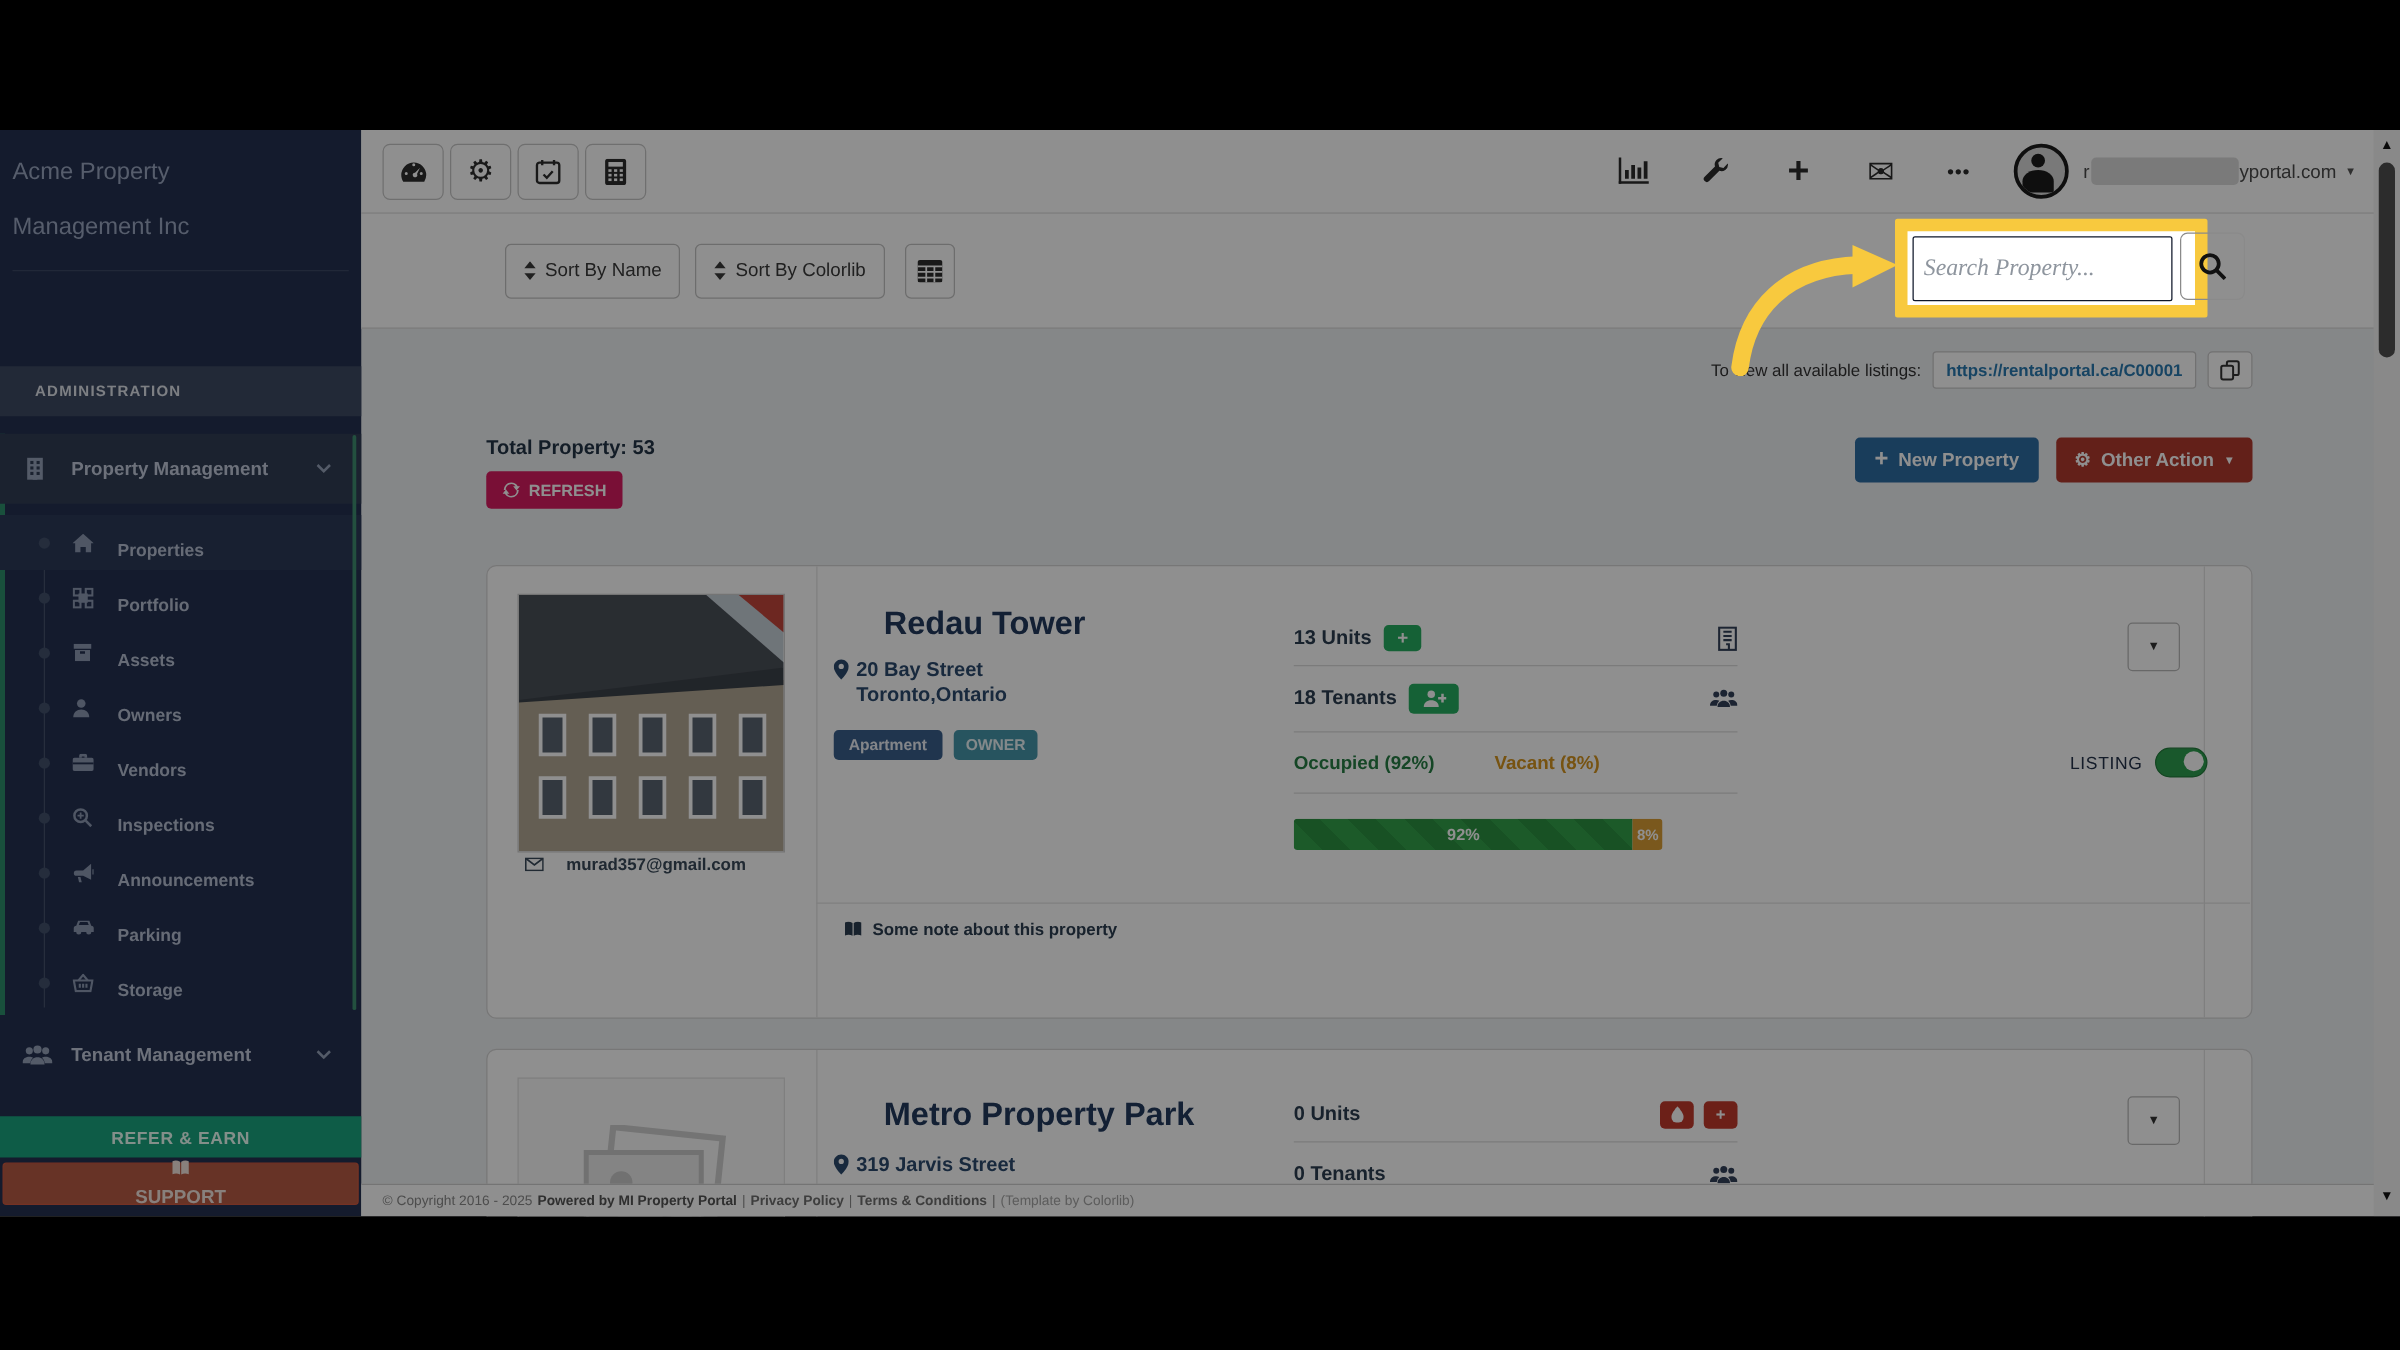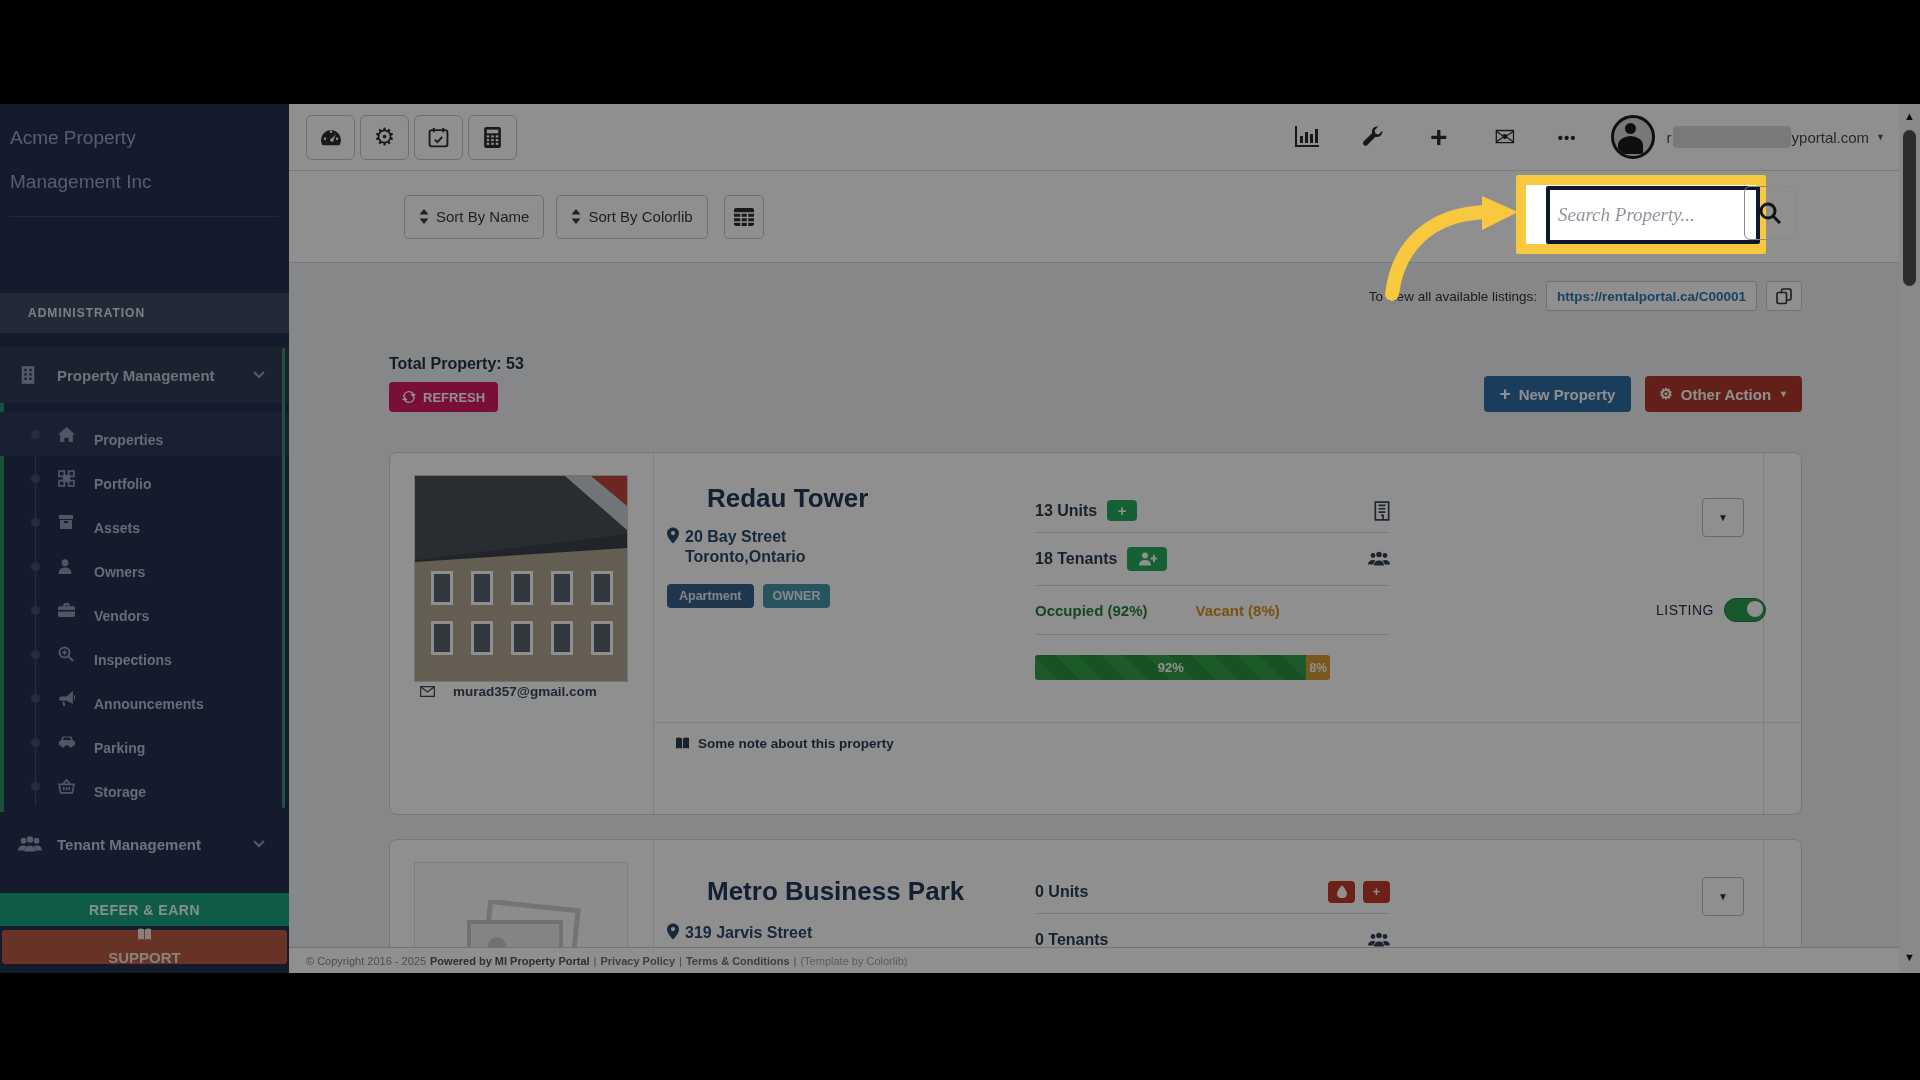--- a/index.html
+++ b/index.html
@@ -63,21 +63,21 @@
 
   .content{padding:0 97px 0 100px;}
   .listings-row{margin-top:17px;height:32px;display:flex;justify-content:flex-end;align-items:center;gap:9px;}
   .listings-label{font-size:13.5px;color:#333;}
   .listings-linkbox{height:28px;border:1px solid #c9c9c9;background:#fff;border-radius:3px;display:flex;
                     align-items:center;padding:0 10px;}
   .listings-linkbox a{font-size:13.5px;font-weight:bold;color:#2a7ab0;text-decoration:none;}
   .copy-btn{width:36px;height:30px;border:1px solid #c9c9c9;background:#fff;border-radius:4px;
             display:flex;align-items:center;justify-content:center;cursor:pointer;}
 
-  .summary-row{margin-top:38px;height:62px;display:flex;justify-content:space-between;align-items:flex-end;}
+  .summary-row{margin-top:38px;height:62px;display:flex;justify-content:space-between;align-items:flex-start;}
   .total-label{font-size:16px;font-weight:bold;color:#233446;}
   .refresh-btn{margin-top:9px;height:30px;background:#d81b60;color:#fff;border:none;border-radius:4px;
                font-size:13px;font-weight:bold;display:flex;align-items:center;gap:7px;padding:0 13px;cursor:pointer;}
   .actions{display:flex;gap:14px;}
   .newprop-btn{height:36px;background:#2d6da3;color:#fff;border:none;border-radius:4px;font-size:15px;
                font-weight:bold;display:flex;align-items:center;gap:8px;padding:0 16px;cursor:pointer;}
   .other-btn{height:36px;background:#b03a2e;color:#fff;border:none;border-radius:4px;font-size:15px;
              font-weight:bold;display:flex;align-items:center;gap:8px;padding:0 14px;cursor:pointer;}
   .other-btn .caret{font-size:9px;}
 
@@ -145,21 +145,21 @@
   .scrollbar{position:absolute;right:0;top:0;width:21px;height:869px;background:#f4f4f4;z-index:6;}
   .sb-up,.sb-down{position:absolute;left:0;width:21px;height:20px;display:flex;align-items:center;
                   justify-content:center;font-size:11px;color:#111;cursor:pointer;}
   .sb-up{top:2px;} .sb-down{bottom:6px;}
   .sb-thumb{position:absolute;left:4px;top:26px;width:13px;height:156px;background:#4f4f4f;border-radius:7px;cursor:pointer;}
 
   
   .dim{position:absolute;inset:0;background:rgba(0,0,0,0.44);z-index:50;pointer-events:none;}
   .hl-box{position:absolute;left:1516px;top:175px;width:230px;height:59px;background:#fff;
           border:10px solid #F8C93E;border-radius:2px;z-index:60;display:flex;align-items:center;}
-  .hl-input{margin-left:20px;width:198px;height:50px;border:4px solid #0f172a;border-radius:2px;
+  .hl-input{margin-left:4px;width:198px;height:50px;border:1px solid #0f172a;border-radius:2px;
             font-family:"Liberation Serif",serif;font-style:italic;font-size:19px;color:#8e959e;
             padding:0 0 0 8px;outline:none;background:#fff;}
   .hl-input::placeholder{color:#8e959e;font-style:italic;}
   .search-btn{position:absolute;left:1744px;top:186px;width:52px;height:54px;border:1px solid #8a8a8a;
               border-radius:6px;background:transparent;z-index:61;display:flex;align-items:center;
               justify-content:center;cursor:pointer;}
   .hl-arrow{position:absolute;left:1362px;top:196px;z-index:60;}
 
   svg{display:block;}
 </style>
@@ -597,21 +597,21 @@
               <rect x="26" y="6" width="88" height="64" fill="none" stroke="#cfcfcf" stroke-width="5" transform="rotate(6 70 38)"></rect>
               <rect x="8" y="22" width="92" height="68" fill="#ececec" stroke="#c9c9c9" stroke-width="4"></rect>
               <circle cx="36" cy="46" r="9" fill="#c9c9c9"></circle>
               <polygon points="22,84 52,56 72,76 86,64 100,84" fill="#c9c9c9"></polygon>
             </svg>
           </div>
           <div class="vdiv-a"></div>
           <div class="vdiv-b"></div>
 
           <div class="pinfo2">
-            <div class="ptitle">Metro Business Park</div>
+            <div class="ptitle">Metro Property Park</div>
             <div class="paddr" style="margin-top:16px;">
               <span>
                 <svg width="12" height="17" viewBox="0 0 12 16" fill="#2c4a6e">
                     <path d="M6 0C2.7 0 0 2.6 0 5.8 0 10.2 6 16 6 16s6-5.8 6-10.2C12 2.6 9.3 0 6 0z"></path>
                     <circle cx="6" cy="5.6" r="2.1" fill="#fff"></circle>
                   </svg>
               </span>
               <span>319 Jarvis Street</span>
             </div>
           </div>

